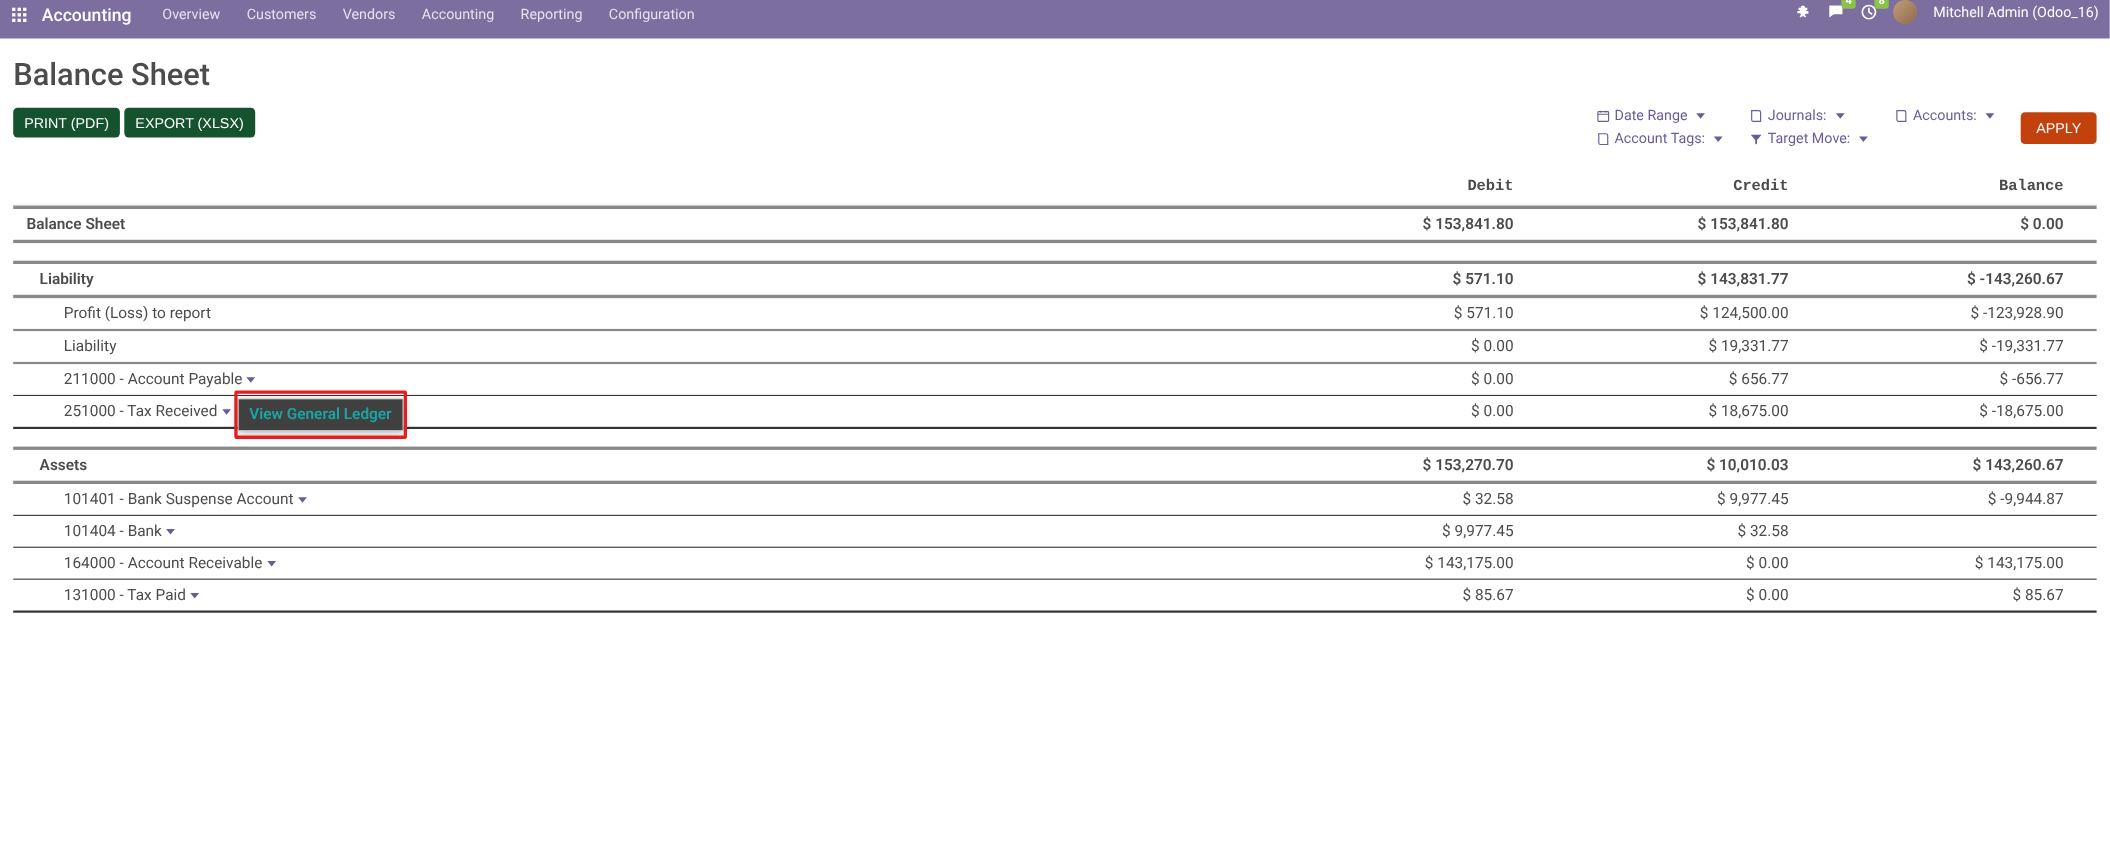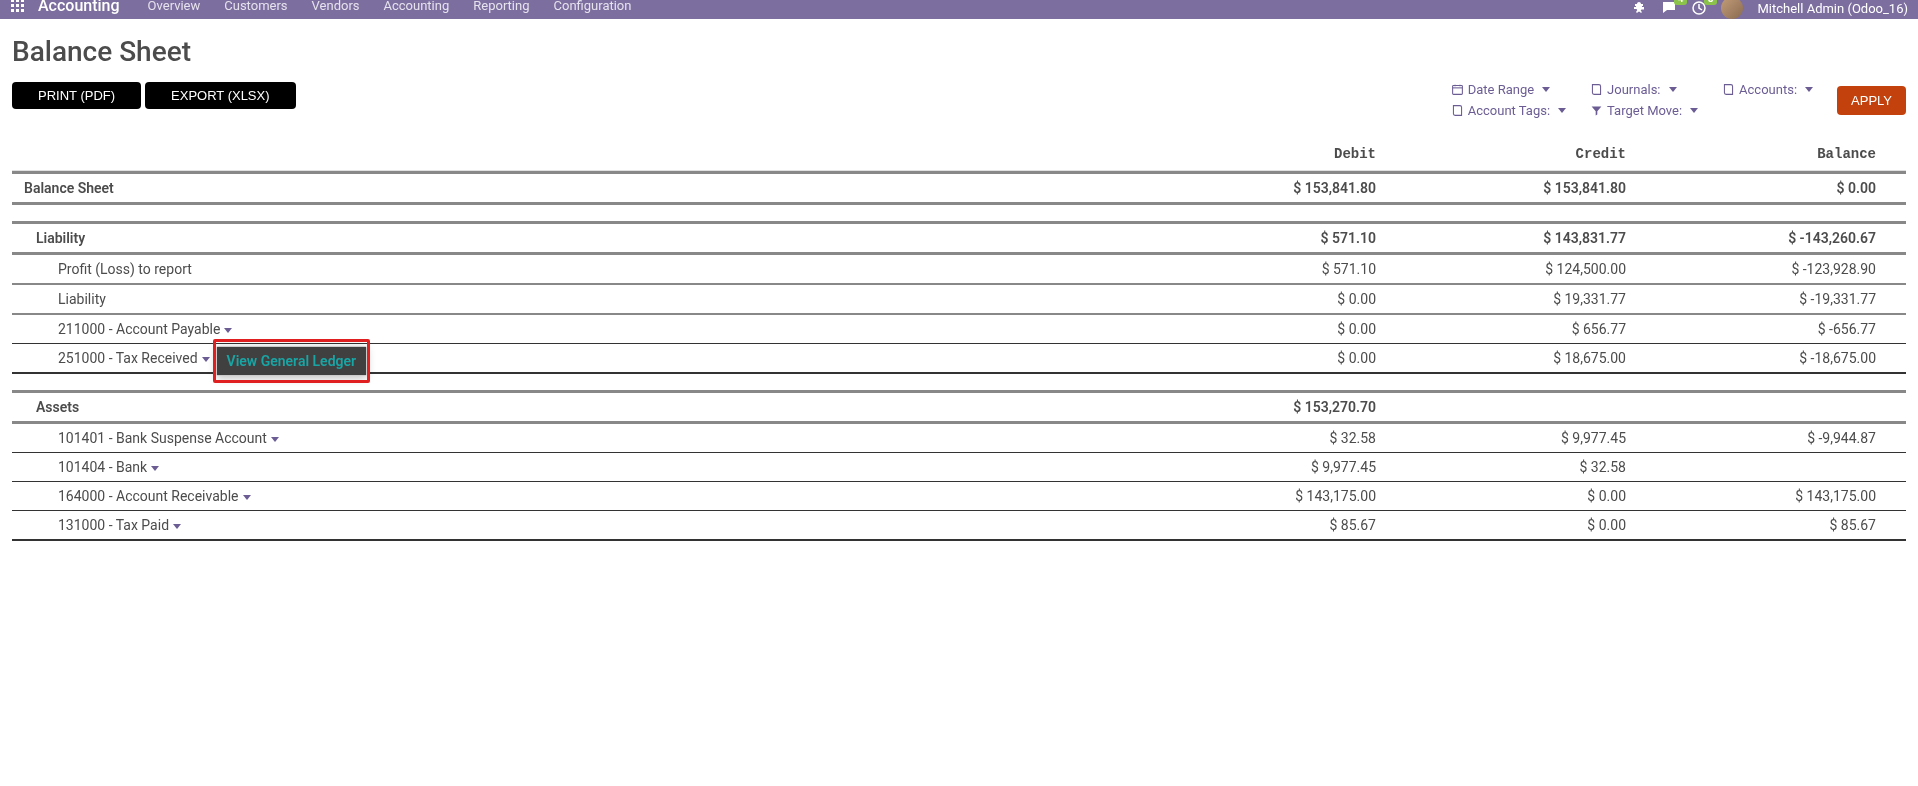--- a/index.html
+++ b/index.html
@@ -1,40 +1,40 @@
 <!DOCTYPE html>
 <html><head>
 <meta charset="utf-8">
 <style>
 * { margin: 0; padding: 0; box-sizing: border-box; }
 body { font-family: -apple-system, BlinkMacSystemFont, "Segoe UI", Roboto, Arial, sans-serif; font-size: 13px; color: #4c4c4c; background: #fff; }
 
 
-.navbar { background: #7c6e9e; color: #fff; height: 19px; display: flex; align-items: flex-end; padding: 0 10px; }
+.navbar { background: #7c6e9e; color: #fff; height: 35px; display: flex; align-items: flex-start; padding: 0 10px; }
 .navbar-left { display: flex; align-items: center; gap: 6px; }
 .apps-icon { width: 16px; height: 16px; display: inline-block; }
 .apps-icon svg { fill: #fff; }
 .brand { font-size: 16px; font-weight: 500; color: #fff; margin-left: 6px; margin-right: 12px; }
 .nav-links { display: flex; gap: 4px; }
 .nav-link { color: #e6e2ee; font-size: 13px; padding: 6px 10px; cursor: pointer; }
 .navbar-right { margin-left: auto; display: flex; align-items: center; gap: 14px; }
 .nav-icon { cursor: pointer; color: #fff; display: flex; align-items: center; position: relative; }
 .nav-icon svg { fill: #fff; width: 16px; height: 16px; }
 .badge { position: absolute; top: -7px; right: -10px; background: #8bc34a; color: #fff; font-size: 10px; font-weight: bold; border-radius: 3px; padding: 1px 4px; line-height: 1; }
 .avatar { width: 22px; height: 22px; border-radius: 50%; background: linear-gradient(135deg,#c39d7a,#8a6b4f); display:inline-block; }
 .user-name { color: #fff; font-size: 13px; }
 
 
 .content { padding: 10px 12px; }
 .page-title { font-size: 28px; color: #4c4c4c; font-weight: 500; margin: 6px 0 14px 0; }
 
 
 .controls { display: flex; align-items: flex-start; }
 .controls-left { display: flex; gap: 4px; }
-.btn { background: #000000; color: #fff; border: none; border-radius: 4px; padding: 6px 26px; font-size: 13px; cursor: pointer; }
+.btn { background: #14532d; color: #fff; border: none; border-radius: 4px; padding: 6px 10px; font-size: 13px; cursor: pointer; }
 .controls-right { margin-left: auto; display: grid; grid-template-columns: auto auto auto auto; gap: 6px 24px; align-items: center; }
 .filter { color: #6b5d94; font-size: 13px; cursor: pointer; display: flex; align-items: center; gap: 4px; white-space: nowrap; }
 .filter svg { fill: #6b5d94; width: 13px; height: 13px; }
 .caret-down { display:inline-block; width:0; height:0; border-left:4px solid transparent; border-right:4px solid transparent; border-top:5px solid #6b5d94; margin-left:4px; }
 .apply-btn { background: #c2410c; color:#fff; border:none; border-radius:4px; padding:7px 14px; font-size:13px; cursor:pointer; }
 
 
 .report-wrap { margin-top: 20px; }
 .report-header { display: grid; grid-template-columns: 1fr 180px 250px 250px; padding: 8px 0; border-bottom: 1px solid #e0e0e0; }
 .report-header .col-h { font-weight: 600; color: #4c4c4c; text-align: right; padding-right: 30px; font-size: 14px; font-family: Liberation Mono, monospace; }
@@ -208,20 +208,22 @@
                 <div class="popup-highlight"></div>
                 <div class="popup-item">View General Ledger</div>
               </div></span></div>
           <div class="val">$ 0.00</div>
           <div class="val">$ 18,675.00</div>
           <div class="val">$ -18,675.00</div>
         </div>
         <div class="row l1">
           <div class="name"><span>Assets</span></div>
           <div class="val">$ 153,270.70</div>
+          <div class="val">$ 10,010.03</div>
+          <div class="val">$ 143,260.67</div>
         </div>
         <div class="row l3">
           <div class="name"><span>101401 - Bank Suspense Account</span><span class="dropdown-wrap"><span class="caret-inline"></span></span></div>
           <div class="val">$ 32.58</div>
           <div class="val">$ 9,977.45</div>
           <div class="val">$ -9,944.87</div>
         </div>
         <div class="row l3">
           <div class="name"><span>101404 - Bank</span><span class="dropdown-wrap"><span class="caret-inline"></span></span></div>
           <div class="val">$ 9,977.45</div>

